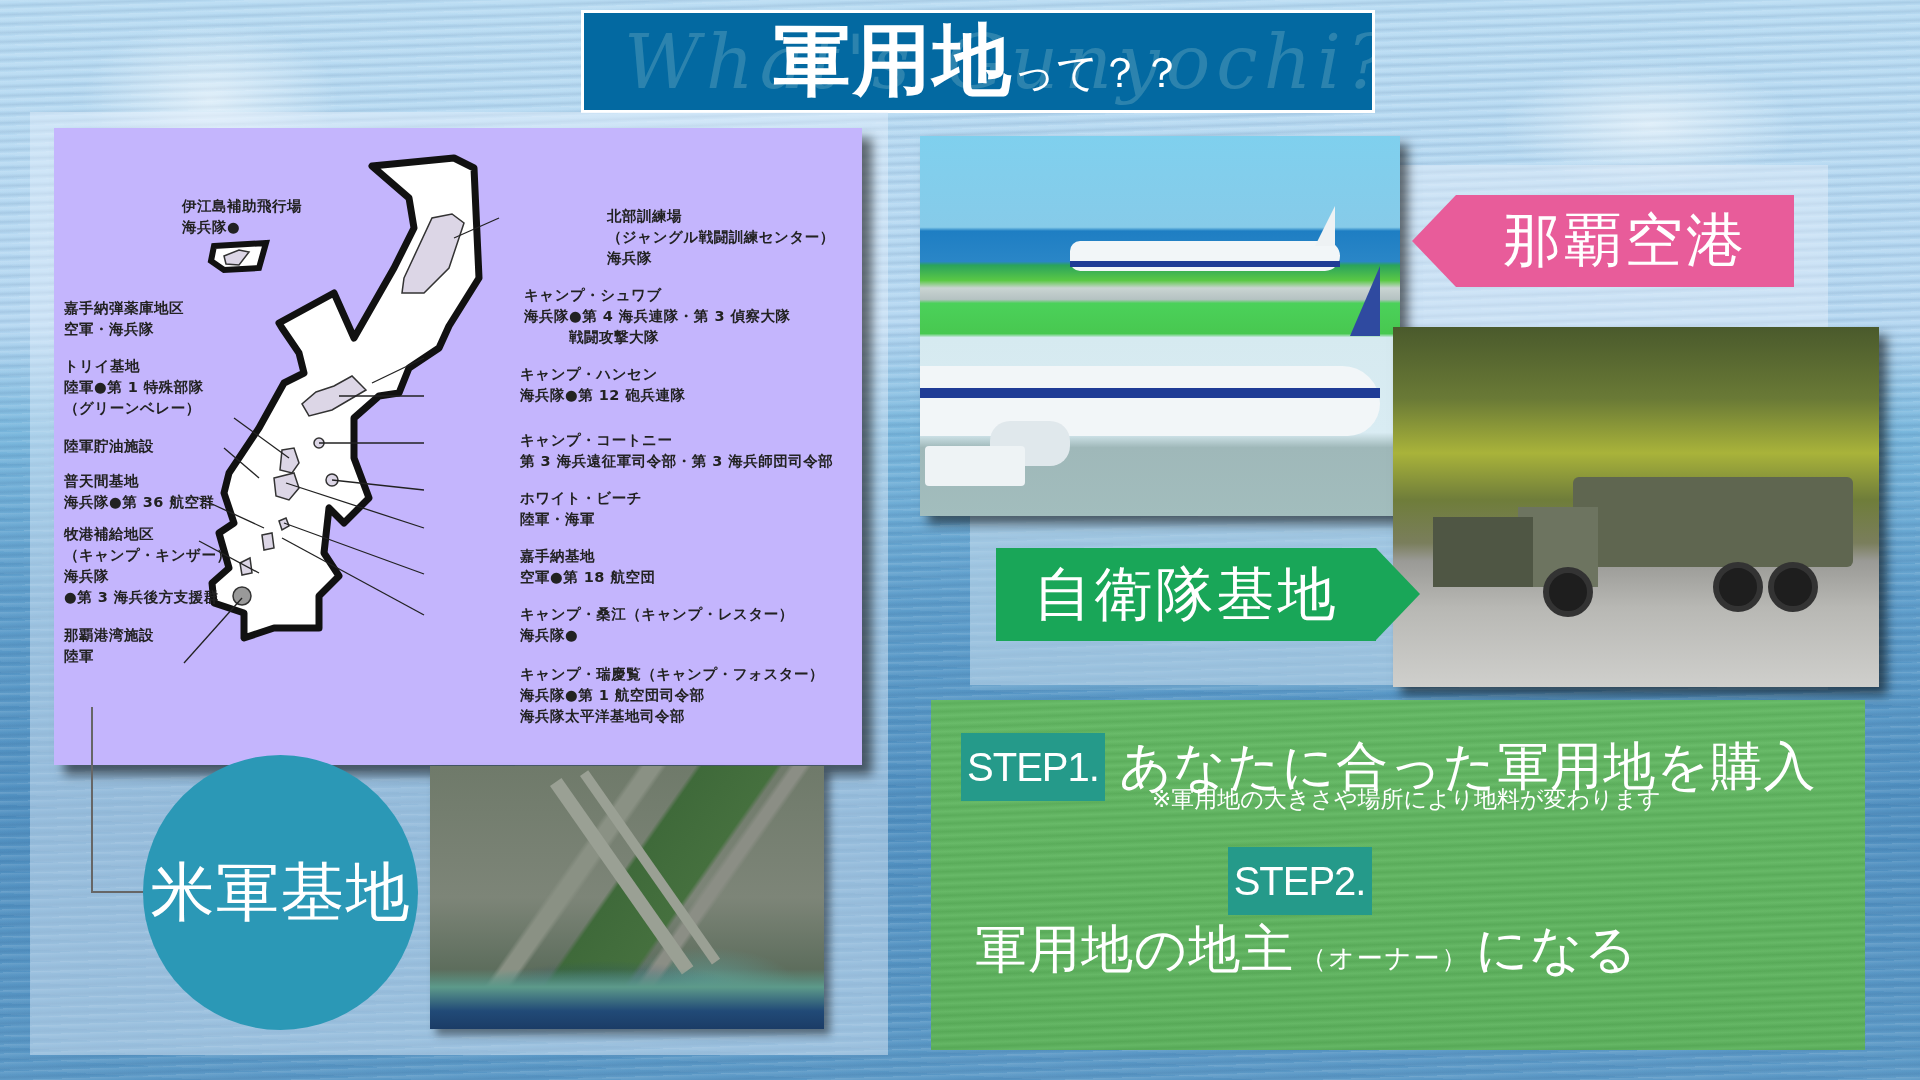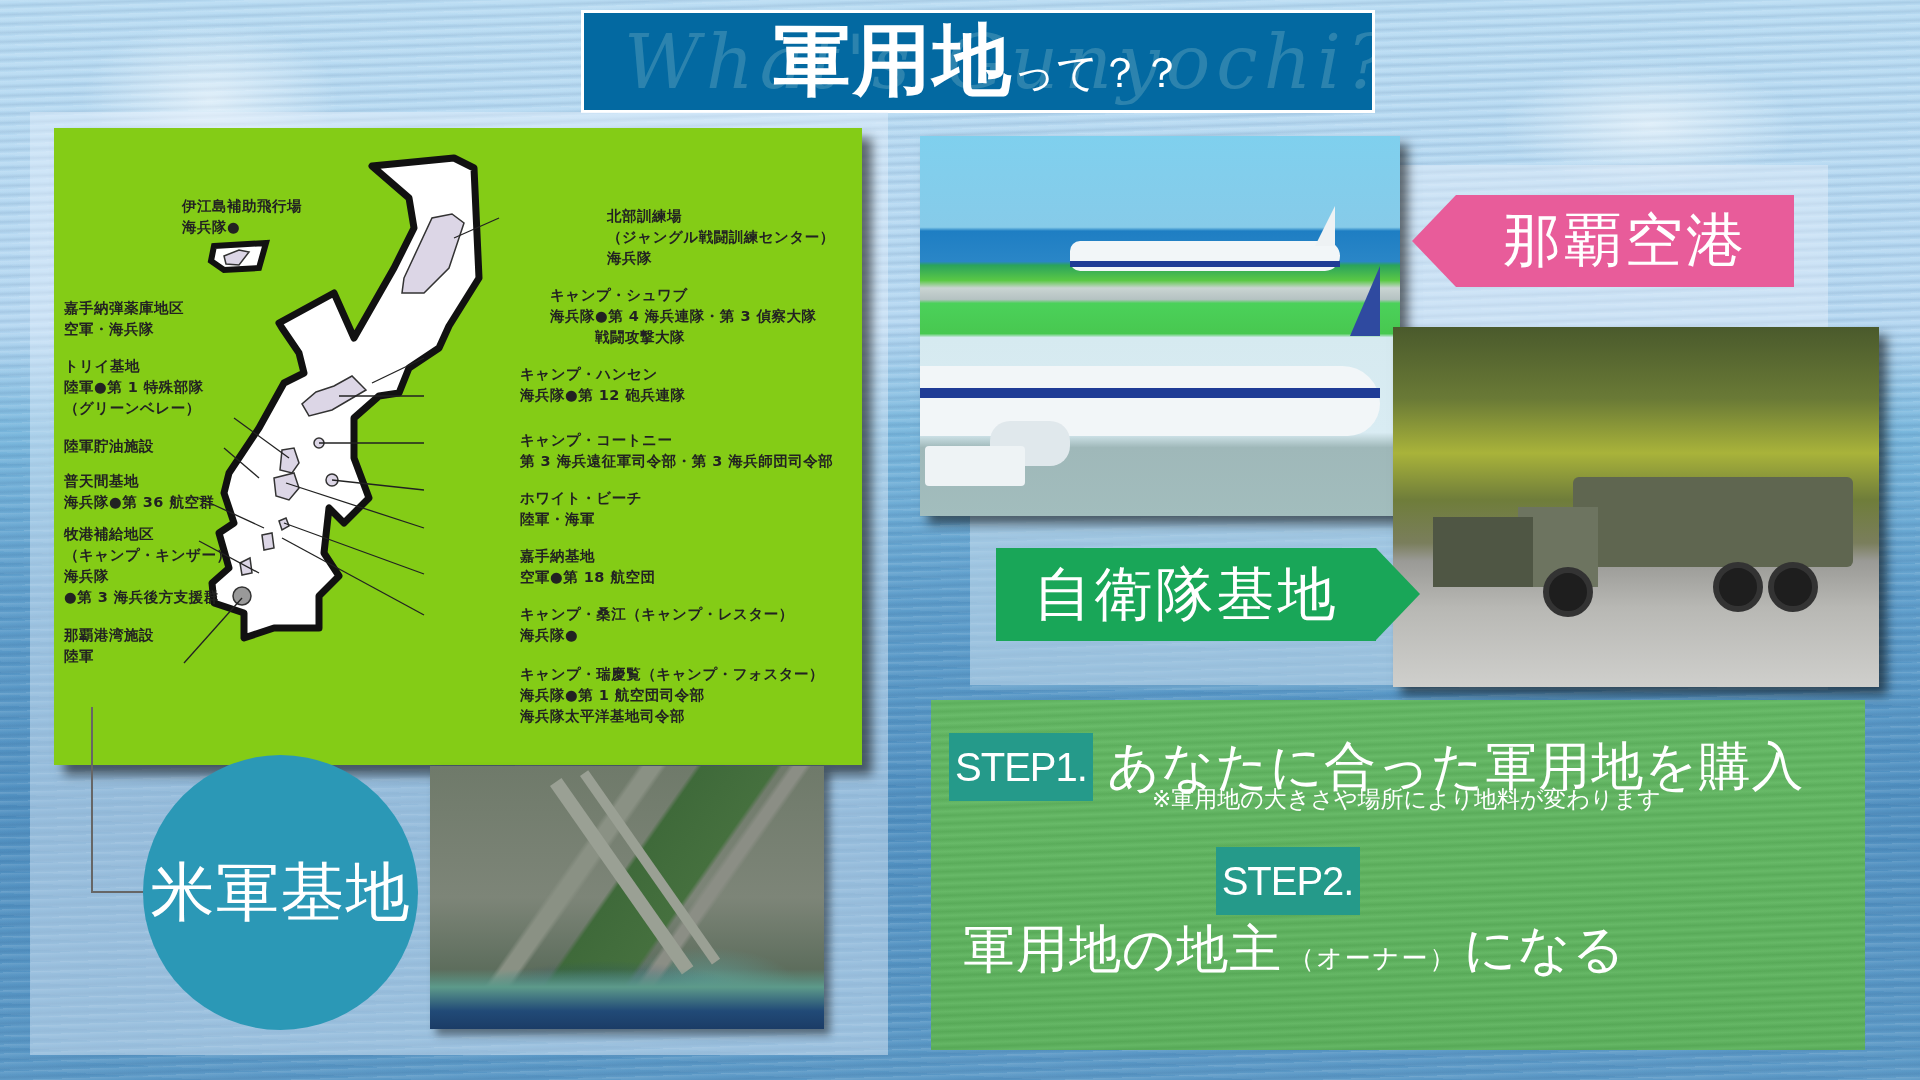--- a/index.html
+++ b/index.html
@@ -36,21 +36,21 @@
   .title-main { font-size: 78px; font-weight: bold; letter-spacing: 2px; }
   .title-sub { font-size: 42px; margin-left: 0; font-family: "DejaVu Serif", serif; }
 
   
   .left-panel {
     position: absolute; left: 30px; top: 112px; width: 858px; height: 943px;
     background: rgba(232, 242, 252, 0.45);
   }
   .map-card {
     position: absolute; left: 54px; top: 128px; width: 808px; height: 637px;
-    background: #84cc16; box-shadow: 10px 10px 10px rgba(0,0,0,0.55);
+    background: #c4b5fd; box-shadow: 10px 10px 10px rgba(0,0,0,0.55);
   }
   .map-svg { position: absolute; left: 0; top: 0; }
   .map-label {
     position: absolute; font-size: 14.5px; font-weight: bold; color: #222; line-height: 21px; white-space: nowrap;
     font-family: "DejaVu Sans", sans-serif; letter-spacing: 0.5px;
   }
 
   .connector {
     position: absolute; left: 91px; top: 707px; width: 120px; height: 186px;
     border-left: 2px solid #666; border-bottom: 2px solid #666;
@@ -132,21 +132,21 @@
   .callout-sdf span { font-size: 58px; letter-spacing: 3px; }
 
   
   .steps-panel {
     position: absolute; left: 931px; top: 700px; width: 934px; height: 350px;
     background: #5fb55f;
     background-image:
       repeating-linear-gradient(178deg, rgba(255,255,255,0.05) 0px, rgba(0,0,0,0.05) 4px, rgba(255,255,255,0.05) 8px),
       linear-gradient(180deg, #62b862, #5cb25c);
   }
-  .step { position: absolute; left: 18px; display: flex; align-items: center; }
+  .step { position: absolute; left: 30px; display: flex; align-items: center; }
   .step-badge {
     width: 144px; height: 68px; background: #259a8a; color: #fff; display: flex; align-items: center; justify-content: center;
     font-family: "Liberation Sans", sans-serif; font-size: 40px; letter-spacing: -1px;
   }
   .step-text { color: #fff; font-size: 52px; margin-left: 14px; white-space: nowrap; letter-spacing: 1px; }
   .step-note { position: absolute; left: 187px; top: 74px; color: #fff; font-size: 23px; white-space: nowrap; }
   .step-small { font-size: 26px; letter-spacing: 2px; margin: 0 6px; }
 </style>
 </head>
 <body>
@@ -231,21 +231,21 @@
   <div class="map-label" style="left:10px;top:497px;">
     <div>那覇港湾施設</div>
     <div>陸軍</div>
   </div>
 
   <div class="map-label" style="left:553px;top:78px;">
     <div>北部訓練場</div>
     <div>（ジャングル戦闘訓練センター）</div>
     <div>海兵隊</div>
   </div>
-  <div class="map-label" style="left:496px;top:157px;">
+  <div class="map-label" style="left:470px;top:157px;">
     <div>キャンプ・シュワブ</div>
     <div>海兵隊●第 4 海兵連隊・第 3 偵察大隊</div>
     <div>　　　戦闘攻撃大隊</div>
   </div>
   <div class="map-label" style="left:466px;top:236px;">
     <div>キャンプ・ハンセン</div>
     <div>海兵隊●第 12 砲兵連隊</div>
   </div>
   <div class="map-label" style="left:466px;top:302px;">
     <div>キャンプ・コートニー</div>

